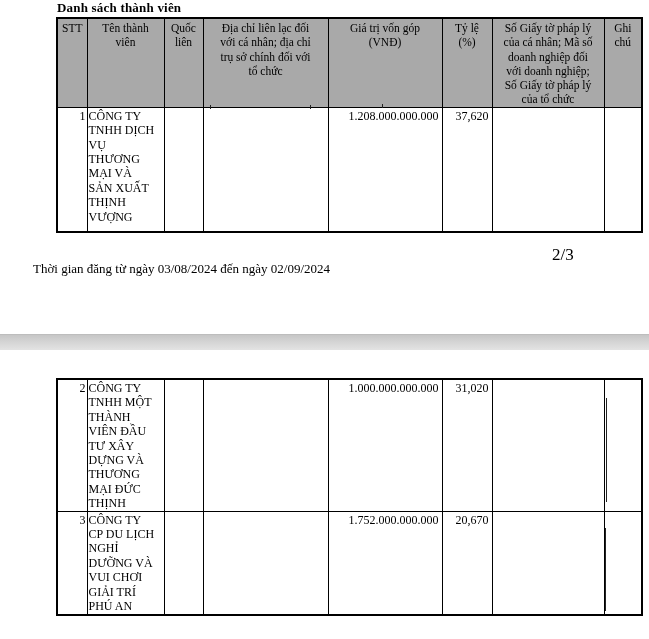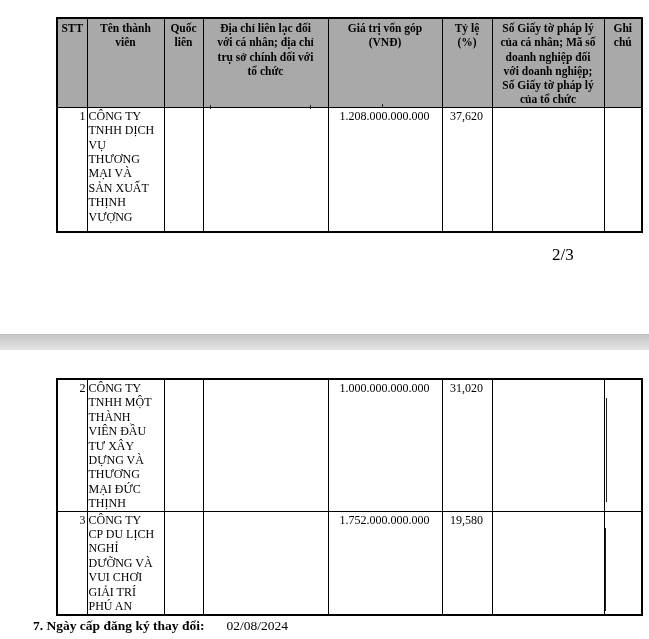--- a/index.html
+++ b/index.html
@@ -22,31 +22,31 @@
   }
   table.members td,table.members th{
     border:1px solid #000;
     vertical-align:top;
     padding:0 2px;
     overflow:hidden;
     white-space:pre-line;
   }
   table.members th{
     background:#a9a9a9;
-    font-size:11.5px;font-weight:bold;
+    font-size:11.5px;font-weight:normal;
     text-align:center;line-height:14.3px;
     padding-top:2px;
   }
   table.members td{
     font-size:12px;line-height:14.4px;padding-top:1px;
   }
   .t-top{top:17px;}
   .t-bottom{top:378px;}
   .num{text-align:right;padding-right:1px !important;}
-  .val{text-align:center;padding-right:3px !important;}
+  .val{text-align:right;padding-right:3px !important;}
   .name-cell{padding-left:1px !important;}
   .hdr-row{height:88px;}
   .row-1{height:125px;}
   .row-2{height:131px;}
   .row-3{height:97px;}
   .meta-line{
     position:absolute;left:33px;top:261px;
     font-size:13px;
   }
   .page-num{
@@ -67,20 +67,21 @@
   .artifact{position:absolute;background:#222;}
   .tick{width:1px;height:4px;}
   .redact-1{left:606px;top:398px;width:1px;height:104px;}
   .redact-2{left:605px;top:528px;width:1px;height:83px;}
 </style>
 </head>
 <body>
 
 <div class="screen">
 
+  <div class="doc-title">Danh sách thành viên</div>
 
   <table class="members t-top">
     <colgroup>
       <col style="width:30px">
         <col style="width:77px">
         <col style="width:39px">
         <col style="width:125px">
       <col style="width:114px">
         <col style="width:50px">
         <col style="width:112px">
@@ -123,20 +124,21 @@
       <td></td>
       <td></td>
       <td class="val">1.208.000.000.000</td>
       <td class="val">37,620</td>
       <td></td>
       <td></td>
     </tr>
   </tbody>
     </table>
 
+  <div class="meta-line">Thời gian đăng  từ ngày 03/08/2024 đến ngày 02/09/2024</div>
   <div class="page-num">2/3</div>
 
   <div class="page-separator"></div>
 
   <table class="members t-bottom">
     <colgroup>
       <col style="width:30px">
         <col style="width:77px">
         <col style="width:39px">
         <col style="width:125px">
@@ -169,30 +171,27 @@
       <td class="name-cell">CÔNG TY
 CP DU LỊCH
 NGHỈ
 DƯỠNG VÀ
 VUI CHƠI
 GIẢI TRÍ
 PHÚ AN</td>
       <td></td>
       <td></td>
       <td class="val">1.752.000.000.000</td>
-      <td class="val">19,580</td>
+      <td class="val">20,670</td>
       <td></td>
       <td></td>
     </tr>
   </tbody>
     </table>
 
   <div class="artifact tick" style="left:210px;top:105px;"></div>
   <div class="artifact tick" style="left:310px;top:105px;"></div>
   <div class="artifact tick" style="left:382px;top:104px;"></div>
   <div class="artifact redact-1"></div>
   <div class="artifact redact-2"></div>
 
-  <div class="footer-line">
-    <span class="footer-label">7. Ngày cấp đăng ký thay đổi:</span><span class="footer-value">02/08/2024</span>
-  </div>
 
 </div>
 
 </body></html>

